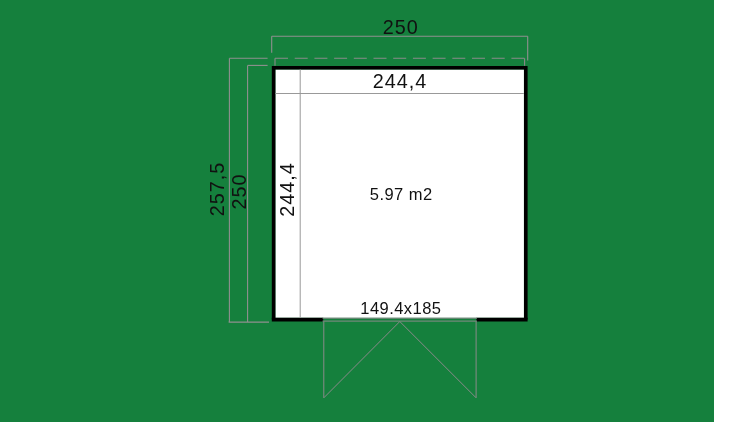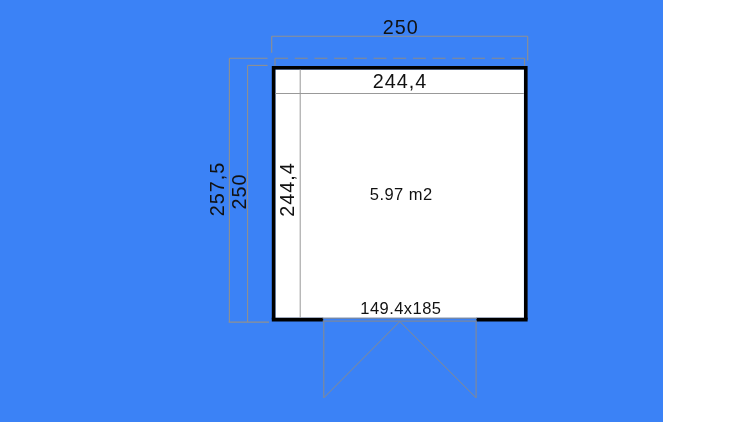--- a/index.html
+++ b/index.html
@@ -1,16 +1,16 @@
 <!DOCTYPE html>
 <html><head>
 <meta charset="utf-8">
 <style>
   html,body{margin:0;padding:0;background:#ffffff;}
-  .wrap{width:663px;height:422px;position:relative;background:#3b82f6;}
+  .wrap{width:714px;height:422px;position:relative;background:#15803d;}
   text{font-family:"Liberation Sans",sans-serif;fill:#111111;}
 </style>
 </head>
 <body>
 <div class="wrap">
 <svg width="750" height="422" viewBox="0 0 750 422" xmlns="http://www.w3.org/2000/svg">
 
   <g>
     <rect x="275.4" y="69.5" width="248.5" height="248.3" fill="#ffffff"></rect>
   </g>

